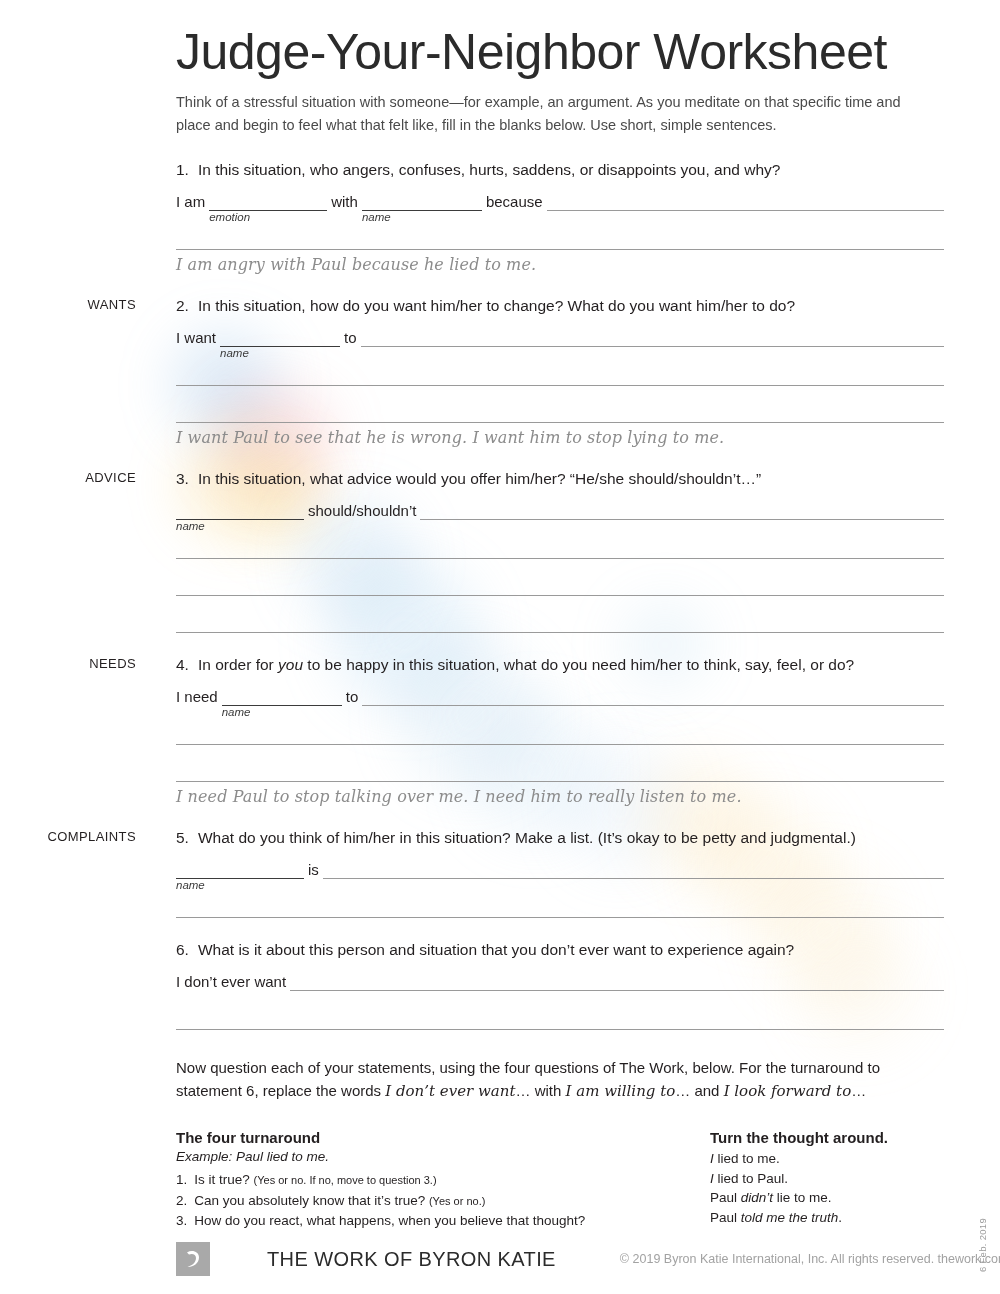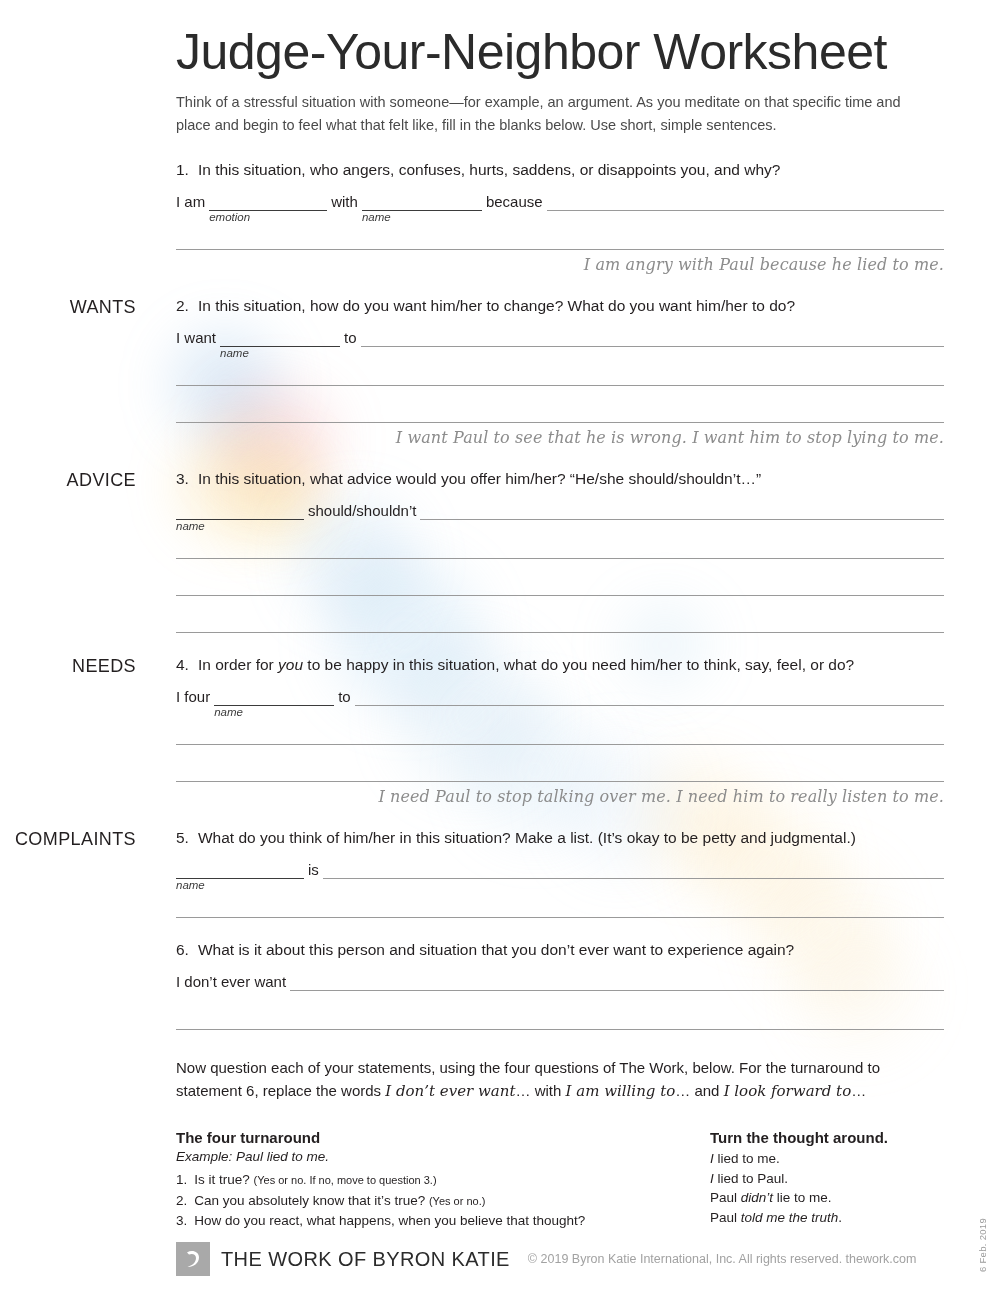--- a/index.html
+++ b/index.html
@@ -64,21 +64,21 @@
     padding-left: 176px;
     padding-right: 56px;
     margin-top: 22px;
   }
   .cat-label {
     position: absolute;
     left: 0;
     top: 1px;
     width: 136px;
     text-align: right;
-    font-size: 18px;
+    font-size: 13px;
     letter-spacing: 0.4px;
     color: #231f20;
   }
   .q-head {
     display: flex;
     align-items: baseline;
     gap: 9px;
     font-size: 15.5px;
     line-height: 1.35;
   }
@@ -130,21 +130,20 @@
 
   
   .example {
     font-family: "DejaVu Serif", "Liberation Serif", serif;
     font-style: italic;
     font-size: 16px;
     color: #8c8c8c;
     margin-top: 5px;
     letter-spacing: 0.1px;
     white-space: nowrap;
-    text-align: right;
   }
 
   
   #turnaround-note {
     padding-left: 176px;
     padding-right: 56px;
     margin-top: 26px;
     font-size: 15px;
     line-height: 1.55;
     max-width: 790px;
@@ -193,20 +192,21 @@
 
   
   #footer {
     position: absolute;
     left: 176px;
     right: 40px;
     bottom: 18px;
     display: flex;
     align-items: center;
     z-index: 3;
+    gap: 46px;
   }
   #logo-mark {
     width: 34px; height: 34px;
     background: #a9a9a9;
     flex: 0 0 auto;
     margin-right: 11px;
   }
   #brand {
     font-size: 20px;
     letter-spacing: 0.4px;
@@ -325,21 +325,21 @@
   </div>
 
   <div class="question-block">
     <div class="cat-label">NEEDS</div>
     <div class="q-head">
       <span class="q-num">4.</span>
       <span class="q-text"><span>In order for </span><em>you</em><span> to be happy in this situation, what do you need him/her to think, say, feel, or do?</span></span>
     </div>
     <div class="answer-area">
       <div class="prompt-row">
-        <span class="lead">I four</span>
+        <span class="lead">I need</span>
         <span class="blank w-name">
           <span class="hint">name</span>
         </span>
         <span class="lead">to</span>
         <span class="blank grow"></span>
       </div>
       <div class="rule rule-gap-first"></div>
       <div class="rule rule-gap"></div>
       <div class="example">I need Paul to stop talking over me. I need him to really listen to me.</div>
     </div>

